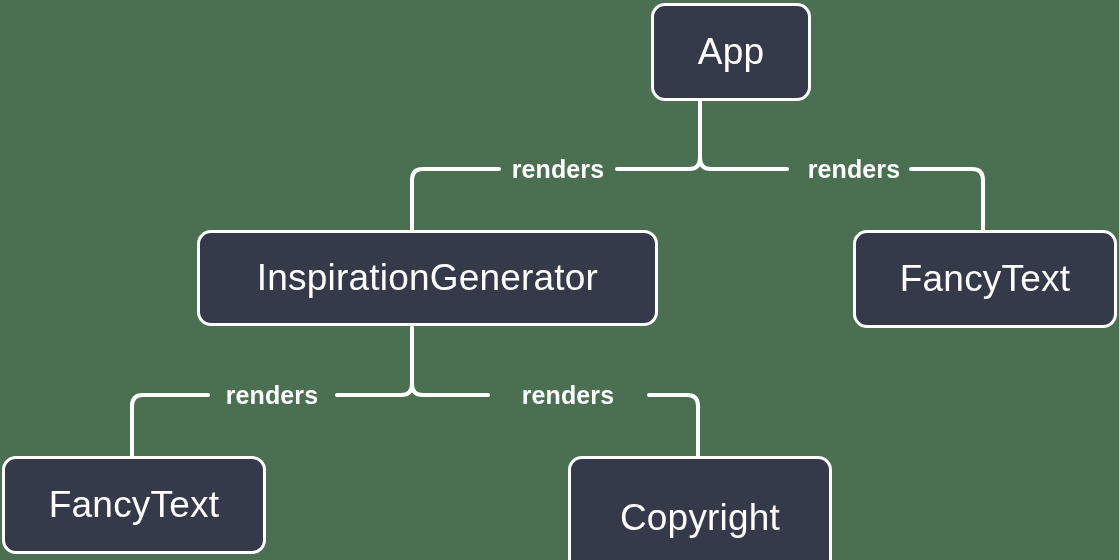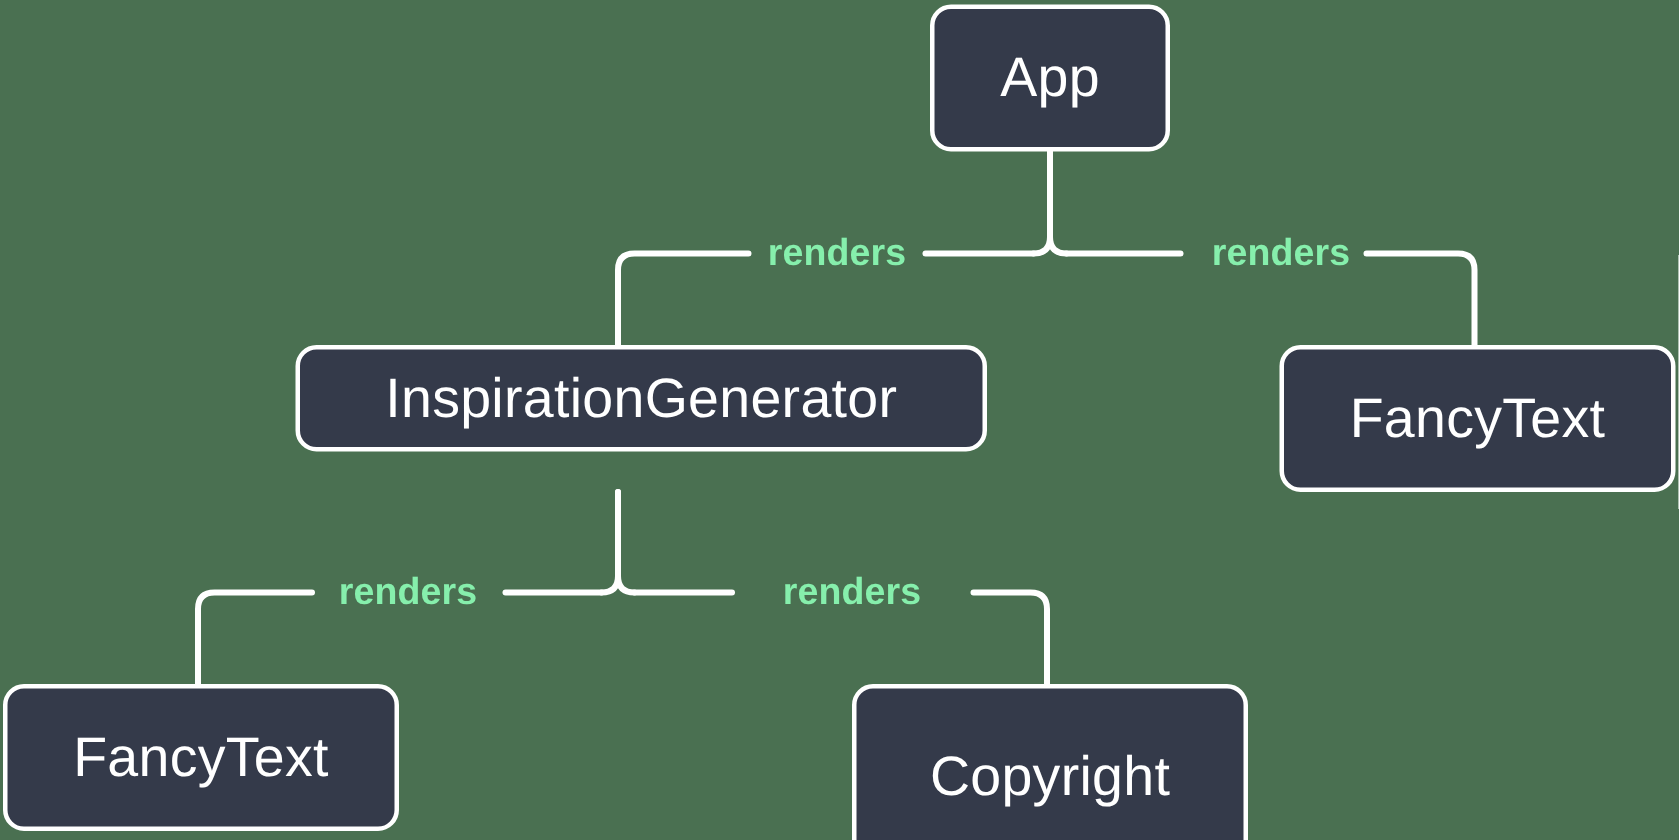--- a/index.html
+++ b/index.html
@@ -34,21 +34,21 @@
     justify-content: center;
     color: #ffffff;
     font-size: 37px;
     font-weight: 400;
     letter-spacing: 0.2px;
     white-space: nowrap;
     z-index: 2;
   }
   .edge-label {
     position: absolute;
-    color: #86efac;
+    color: #ffffff;
     font-size: 25px;
     font-weight: 700;
     letter-spacing: 0.1px;
     white-space: nowrap;
     transform: translate(-50%, -50%);
     z-index: 3;
   }
 </style>
 </head>
 <body>
@@ -71,25 +71,25 @@
       <path d="M 412 328 L 412 384 Q 412 395 423 395"></path>
 
       <path d="M 401 395 L 337 395"></path>
       <path d="M 208 395 L 143 395 Q 132 395 132 406 L 132 456"></path>
 
       <path d="M 423 395 L 488 395"></path>
       <path d="M 649 395 L 687 395 Q 698 395 698 406 L 698 456"></path>
     </g>
   </svg>
 
-  <div class="node" style="left:620px; top:3px; width:160px; height:98px;">
+  <div class="node" style="left:651px; top:3px; width:160px; height:98px;">
     <span>App</span>
   </div>
 
-  <div class="node" style="left:197px; top:230px; width:461px; height:71px;">
+  <div class="node" style="left:197px; top:230px; width:461px; height:96px;">
     <span>InspirationGenerator</span>
   </div>
 
   <div class="node" style="left:853px; top:230px; width:264px; height:98px;">
     <span>FancyText</span>
   </div>
 
   <div class="node" style="left:2px; top:456px; width:264px; height:98px;">
     <span>FancyText</span>
   </div>

